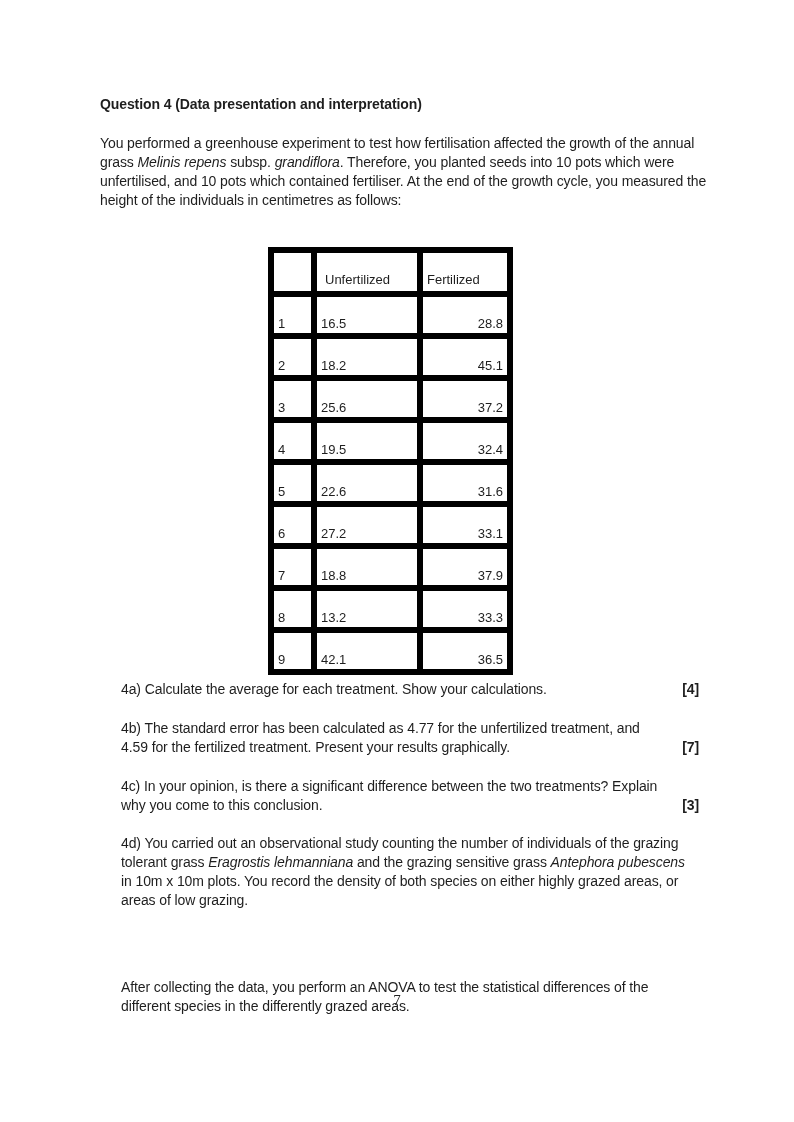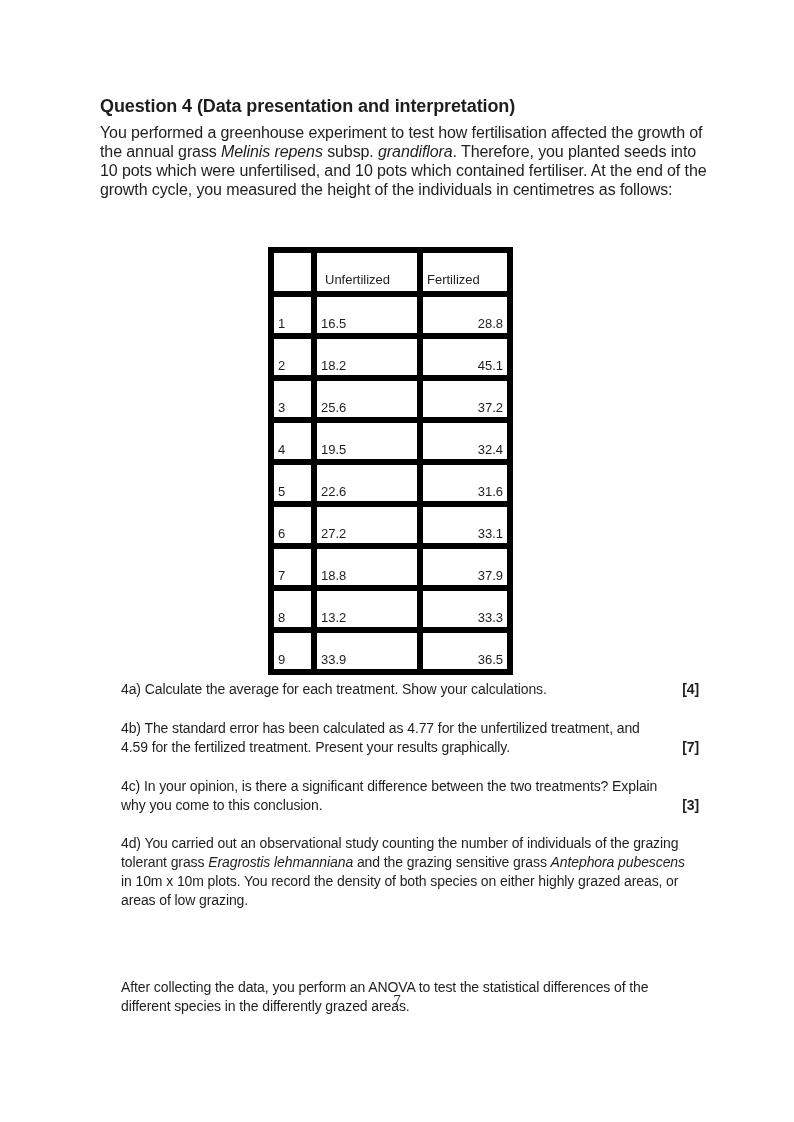--- a/index.html
+++ b/index.html
@@ -3,25 +3,25 @@
   <meta charset="utf-8">
   <style>
     html, body { margin: 0; padding: 0; background: #ffffff; }
     body {
       width: 794px; height: 1122px; position: relative; overflow: hidden;
       font-family: "Liberation Sans", "DejaVu Sans", sans-serif;
       color: #1e1e1e;
     }
     .heading {
       position: absolute; left: 100px; top: 96px;
-      font-size: 18px; font-weight: bold; letter-spacing: -0.1px;
+      font-size: 14px; font-weight: bold; letter-spacing: -0.1px;
     }
     .intro {
-      position: absolute; left: 100px; top: 123px; width: 612px;
-      font-size: 16px; line-height: 19px; letter-spacing: -0.1px;
+      position: absolute; left: 100px; top: 134px; width: 612px;
+      font-size: 14px; line-height: 19px; letter-spacing: -0.1px;
     }
     .data-table {
       position: absolute; left: 268px; top: 247px;
       border-collapse: collapse;
       font-size: 13px;
     }
     .data-table td, .data-table th {
       border: 6px solid #000000;
       height: 34px; padding: 0 4px 2px 4px;
       vertical-align: bottom; font-weight: normal;
@@ -95,21 +95,21 @@
         <td class="c1">18.8</td>
         <td class="c2">37.9</td>
       </tr>
     <tr>
         <td class="c0">8</td>
         <td class="c1">13.2</td>
         <td class="c2">33.3</td>
       </tr>
     <tr>
         <td class="c0">9</td>
-        <td class="c1">33.9</td>
+        <td class="c1">42.1</td>
         <td class="c2">36.5</td>
       </tr>
   </tbody>
 </table>
 
 <div class="q" style="top:680px;">
   <div class="text">4a) Calculate the average for each treatment. Show your calculations.</div>
   <span class="marks">[4]</span>
 </div>
 

